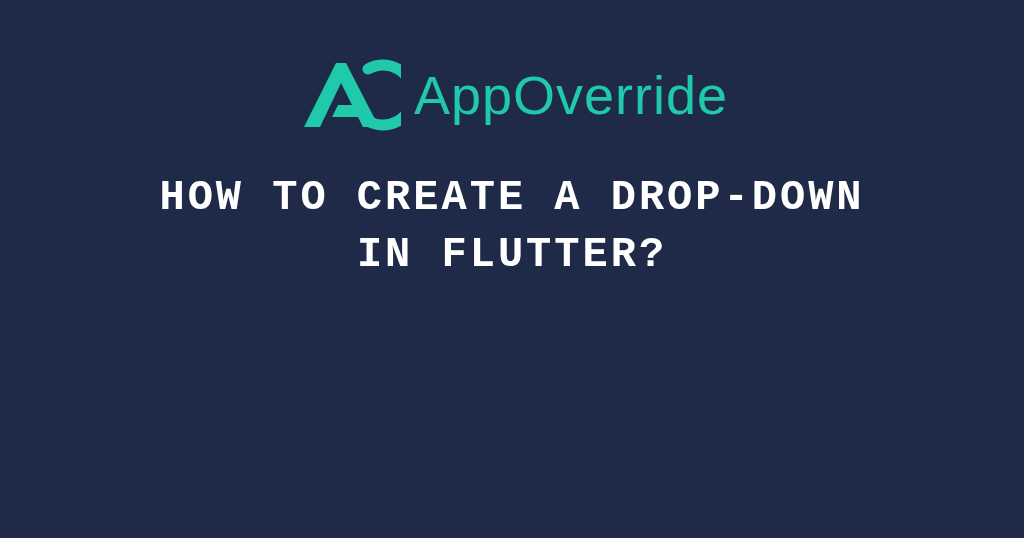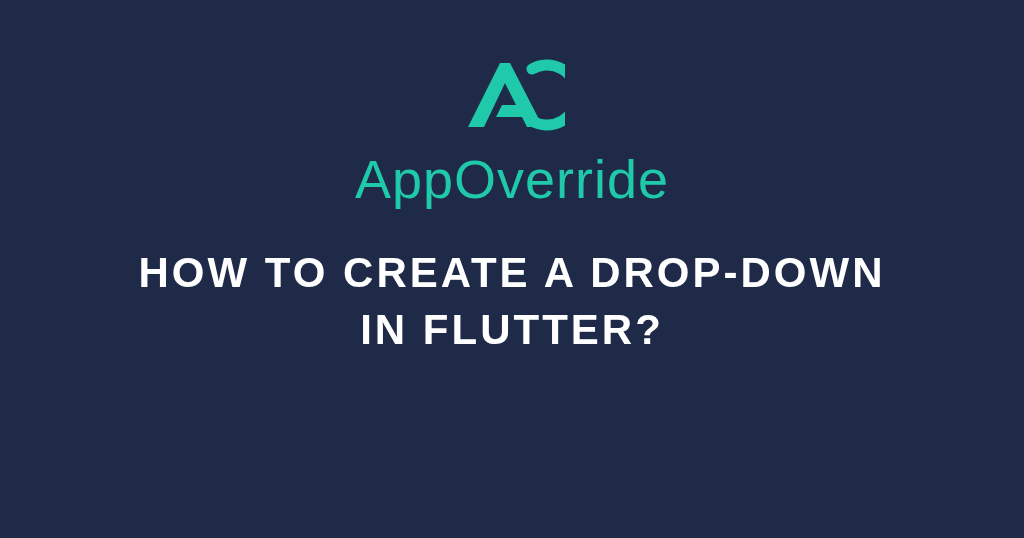--- a/index.html
+++ b/index.html
@@ -15,21 +15,20 @@
       display: flex;
       flex-direction: column;
       align-items: center;
       overflow: hidden;
     }
     .logo-container {
       display: flex;
       align-items: center;
       gap: 13px;
       margin-top: 55px;
-      flex-direction: column;
     }
     .logo-mark {
       width: 105px;
       height: 80px;
     }
     .logo-text {
       color: #1fc9a9;
       font-size: 54px;
       font-weight: 500;
       letter-spacing: 1px;
@@ -38,21 +37,21 @@
     .title {
       color: #ffffff;
       font-size: 42px;
       font-weight: 900;
       text-align: center;
       letter-spacing: 3px;
       line-height: 1.35;
       margin-top: 35px;
       max-width: 780px;
       text-transform: uppercase;
-      font-family: Liberation Sans, sans-serif;
+      font-family: Liberation Mono, monospace;
     }
   </style>
 </head>
 <body>
 
 <div class="logo-container">
   <span class="logo-mark">
     <svg viewBox="0 0 105 80" xmlns="http://www.w3.org/2000/svg">
       <path d="M 40 8 L 8 72 L 24 72 L 45 28 L 56 50 L 42 50 L 36 62 L 62 62 L 67 72 L 83 72 L 50 8 Z" fill="#1fc9a9"></path>
       <path d="M 72 14 A 30 30 0 1 1 72 66" fill="none" stroke="#1fc9a9" stroke-width="11" stroke-linecap="round"></path>

